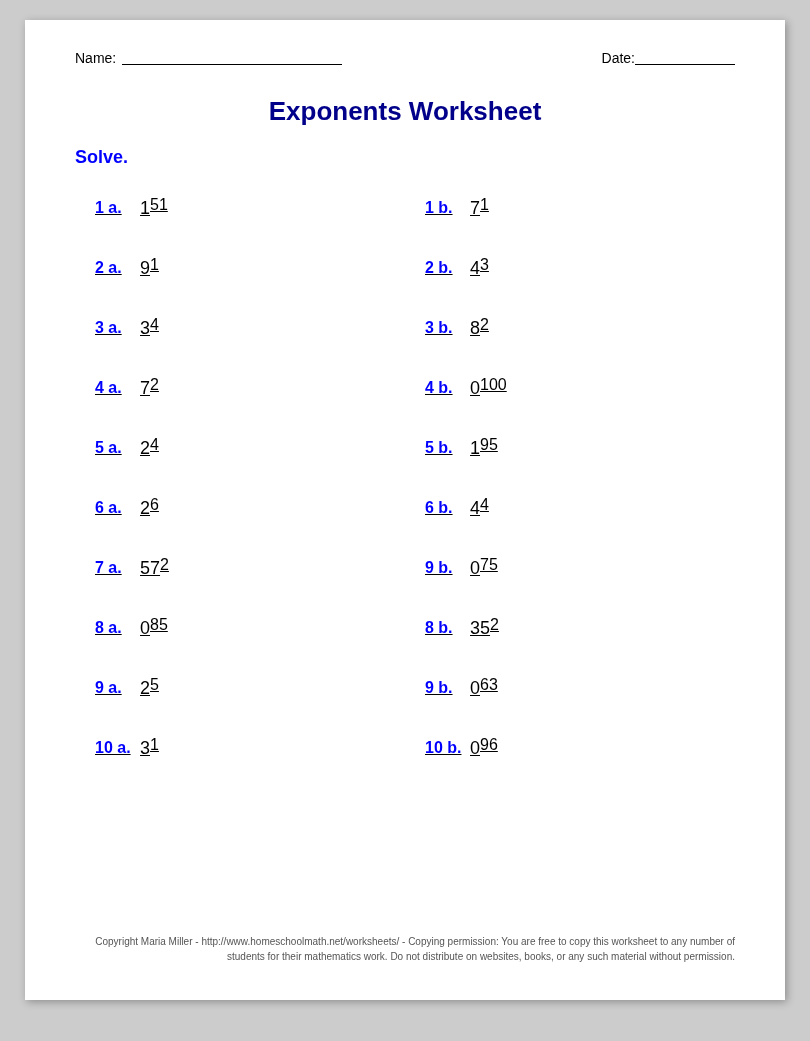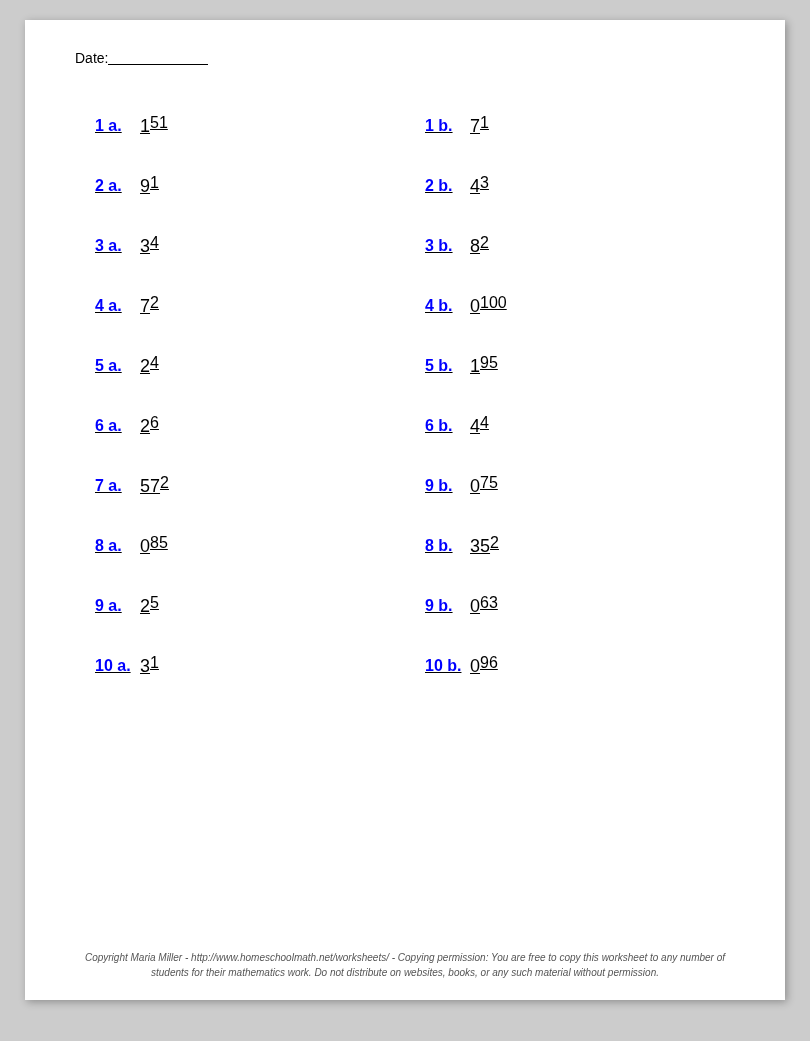--- a/index.html
+++ b/index.html
@@ -95,42 +95,47 @@
     .exponent {
       font-size: 16px;
       color: #000;
       vertical-align: super;
       line-height: 1;
       position: relative;
       top: -6px;
     }
     .footer {
       position: absolute;
-      bottom: 20px;
+      bottom: 36px;
       left: 50px;
       right: 50px;
-      text-align: center;
+      text-align: right;
       font-size: 10px;
       color: #555;
-      font-style: italic;
       line-height: 1.5;
     }
   </style>
 </head>
 <body>
 
 <div class="page">
   <div class="header-line">
+    <div class="name-field">
+      <span>Name:</span>
+      <span class="underline-long"></span>
+    </div>
     <div class="date-field">
       <span>Date:</span>
       <span class="underline-short"></span>
     </div>
   </div>
 
-
+  <div class="title">Exponents Worksheet</div>
+
+  <div class="solve-label">Solve.</div>
 
   <div class="problems-grid" id="problems-grid">
   <div class="problem-row">
       <span class="problem-label">1 a.</span>
       <span class="expression">
         <span class="base">1</span>
           <span class="exponent">51</span>
       </span>
     </div>
       <div class="problem-row">

